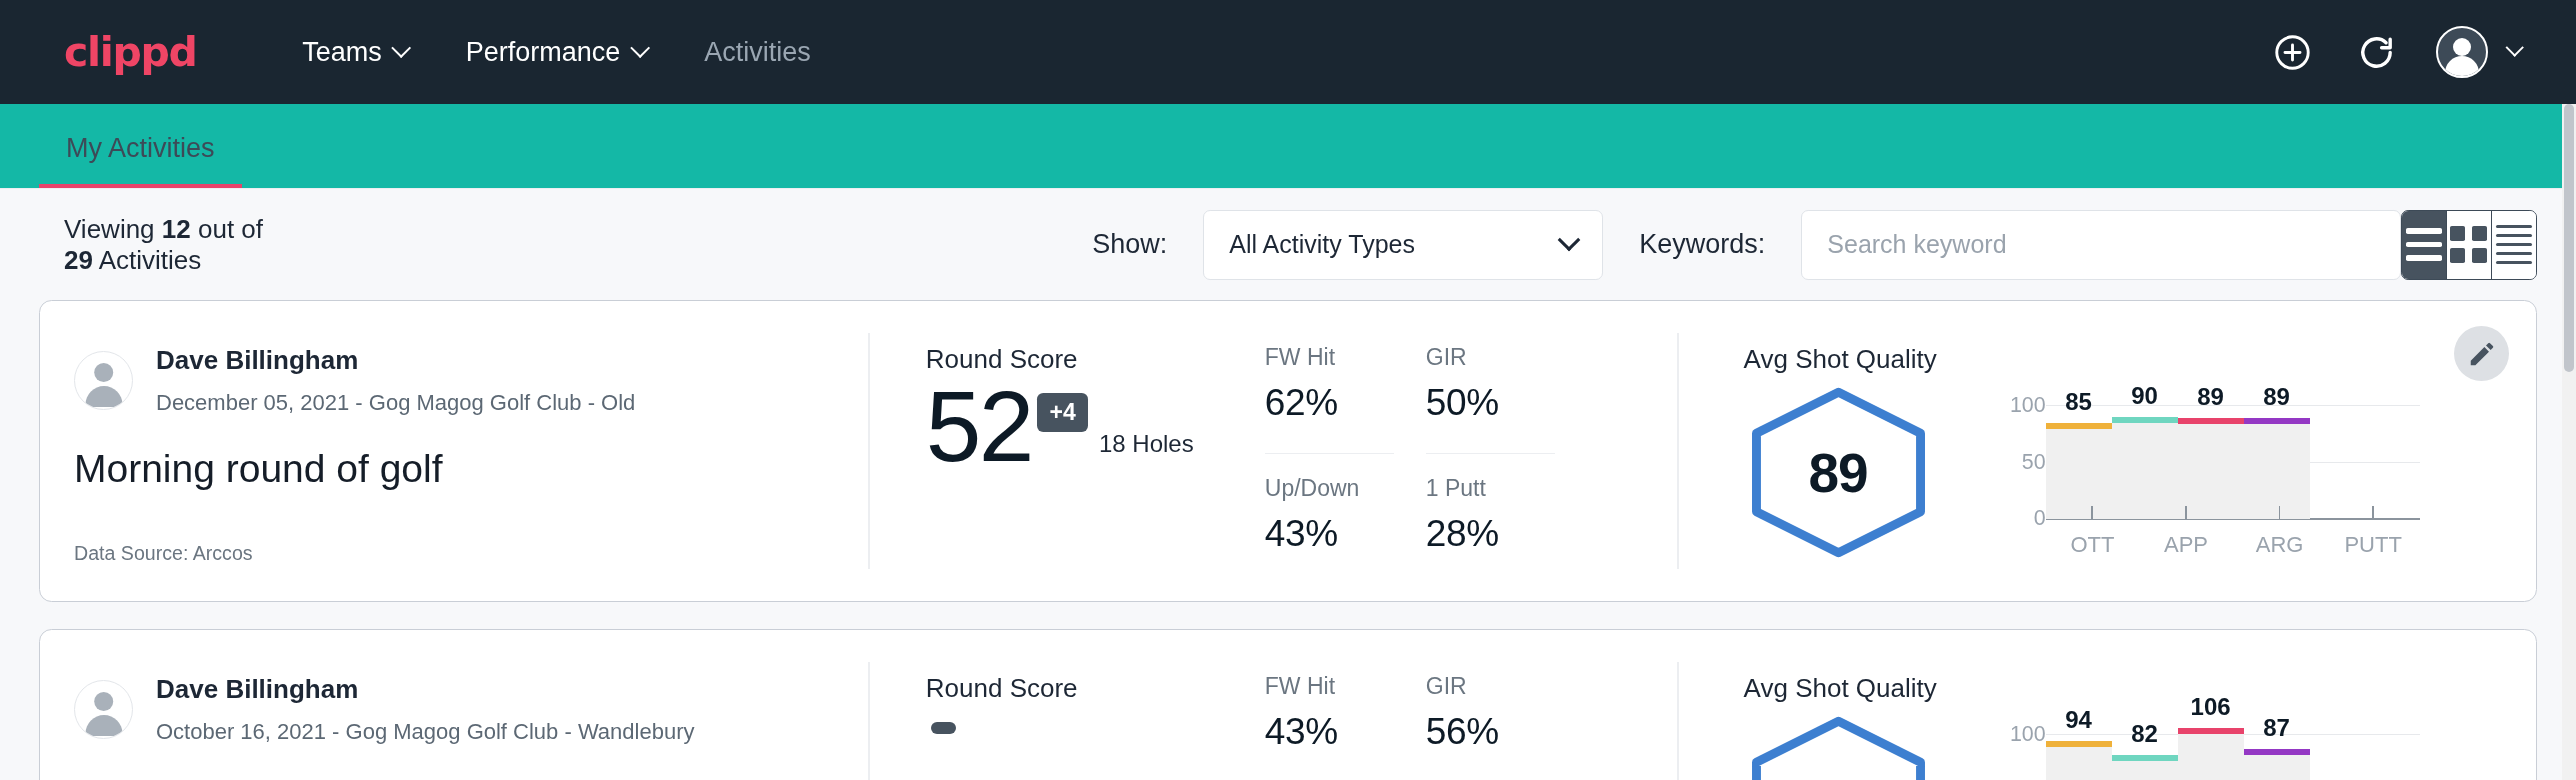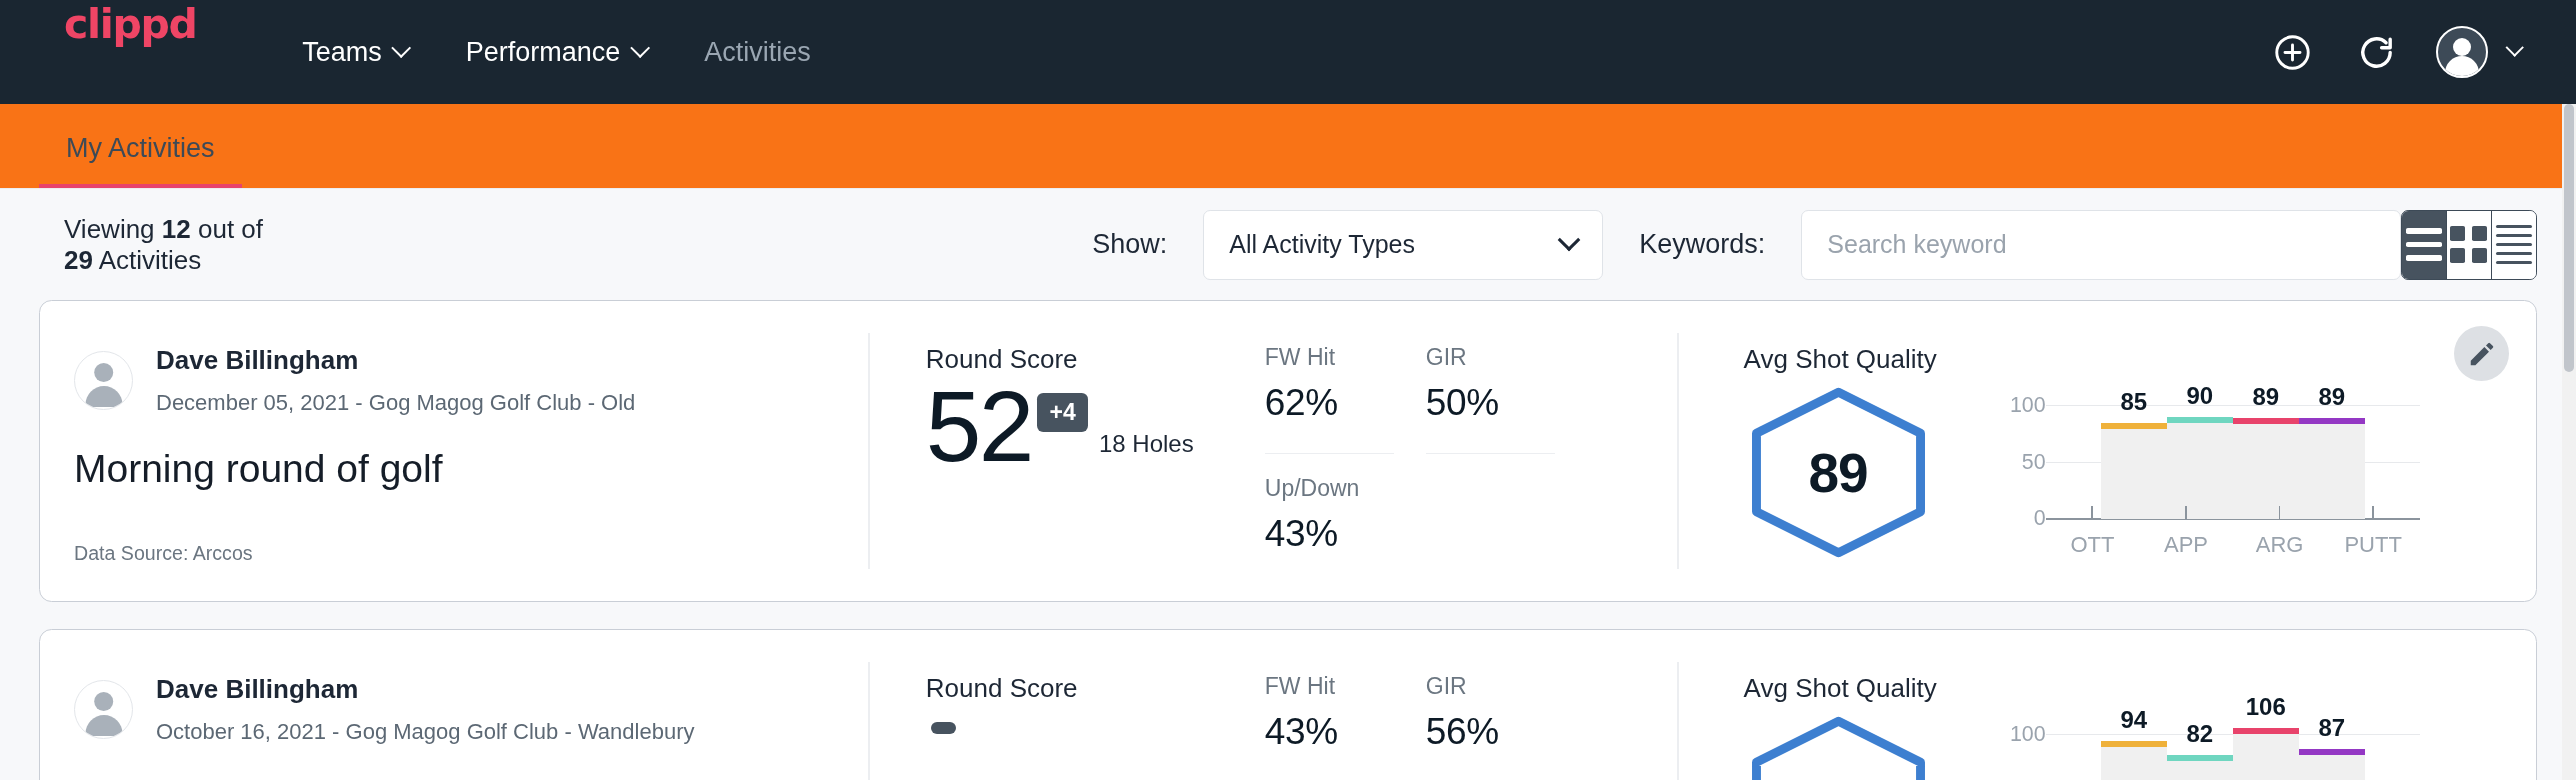--- a/index.html
+++ b/index.html
@@ -10,20 +10,21 @@
     background: #f7f8fa;
     font-family: "Liberation Sans", sans-serif;
     -webkit-font-smoothing: antialiased;
   }
 
   
   .topnav {
     height: 104px;
     background: #1a2631;
     display: flex;
+    align-items: center;
     padding: 0 55px 0 64px;
     position: relative;
   }
   .logo {
     font-size: 41px;
     font-weight: 700;
     color: #ef4565;
     letter-spacing: -1.3px;
     margin-right: 77px;
     font-family: "DejaVu Sans", sans-serif;
@@ -77,21 +78,21 @@
   .chev-small {
     display: inline-block; width: 13.4px; height: 13.4px;
     border-right: 2.7px solid #ffffff;
     border-bottom: 2.7px solid #ffffff;
     transform: rotate(45deg) translate(-2.7px,-2.7px);
   }
 
   
   .tabbar {
     height: 84px;
-    background: #f97316;
+    background: #14b8a6;
     display: flex; align-items: flex-end;
     padding-left: 39px;
   }
   .tab {
     font-size: 27px;
     color: #4a5561;
     padding: 0 27px 19.6px 27px;
     border-bottom: 4.5px solid transparent;
     cursor: pointer;
   }
@@ -273,21 +274,21 @@
   .yaxis span { position: absolute; right: 0; transform: translateY(-50%); }
   .plot { flex: 1; position: relative; }
   .grid-line {
     position: absolute; left: 0; right: 0; height: 1.8px; background: #e7e9ec;
   }
   .axis-line {
     position: absolute; left: 0; right: 0; height: 2.7px; background: #8b949d;
   }
   .bars {
     position: absolute; left: 0; right: 0; top: 0; bottom: 39px;
-    display: flex; align-items: flex-end; justify-content: center;
+    display: flex; align-items: flex-end; justify-content: flex-start;
   }
   .bargrp { width: 66px; position: relative; height: 100%; }
   .barfill {
     position: absolute; bottom: 0; left: 0; right: 0;
     background: #f0f0f0;
   }
   .barcap { position: absolute; left: 0; right: 0; top: 0; height: 6.2px; }
   .barval {
     position: absolute; left: 50%; transform: translateX(-50%);
     font-size: 24px; font-weight: 700; color: #0d1a26;
@@ -449,20 +450,24 @@
         <div class="stat-lab">FW Hit</div>
         <div class="stat-val">62%</div>
       </div>
       <div class="stat stat-top">
         <div class="stat-lab">GIR</div>
         <div class="stat-val">50%</div>
       </div>
       <div class="stat stat-bottom">
         <div class="stat-lab">Up/Down</div>
         <div class="stat-val">43%</div>
+      </div>
+      <div class="stat stat-bottom">
+        <div class="stat-lab">1 Putt</div>
+        <div class="stat-val">28%</div>
       </div>
     </div>
 
     <div class="divider"></div>
 
     <div class="col-quality">
       <div class="sec-label">Avg Shot Quality</div>
       <div class="quality-body">
         <div class="hex-wrap">
           <svg viewBox="0 0 106 98" width="189" height="175">

